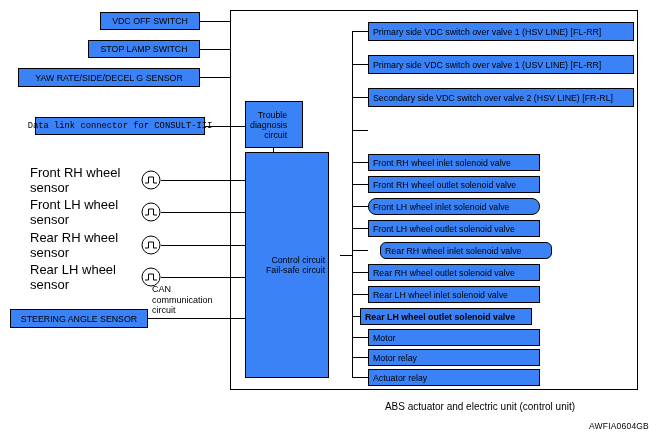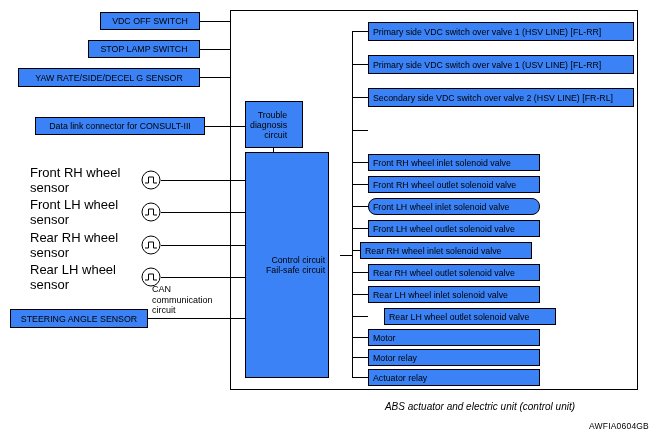--- a/index.html
+++ b/index.html
@@ -20,21 +20,21 @@
   .lbox{text-align:center;padding:0 2px;}
   .out{justify-content:flex-start;padding-left:4px;}
   .ml{white-space:pre-line;}
   .inner{justify-content:flex-start;padding-left:4px;text-align:right;}
   .plain{position:absolute;font-size:9px;line-height:10.5px;}
   .sensor-row{
     position:absolute;display:flex;align-items:center;height:20px;
   }
   .sensor-row .slabel{width:106px;font-size:13px;margin-right:5px;}
   .sensor-row svg{display:block;}
-  .caption{position:absolute;font-size:10px;text-align:center;font-style:italic;}
+  .caption{position:absolute;font-size:10px;text-align:center;}
   .figcode{position:absolute;font-size:8.5px;letter-spacing:.2px;}
 </style>
 </head>
 <body>
 
 <div class="stage">
 
   <svg class="lines" viewBox="0 0 661 441">
     <g>
 
@@ -71,21 +71,21 @@
       <line x1="352" y1="357.5" x2="368" y2="357.5"></line>
       <line x1="352" y1="377.5" x2="368" y2="377.5"></line>
     </g>
   </svg>
 
   <div class="box outer" style="left:230px;top:10px;width:408px;height:380px;"></div>
 
   <div class="box lbox" style="left:100px;top:12px;width:100px;height:18px;">VDC OFF SWITCH</div>
   <div class="box lbox" style="left:88px;top:40px;width:112px;height:18px;">STOP LAMP SWITCH</div>
   <div class="box lbox" style="left:18px;top:68px;width:182px;height:19px;">YAW RATE/SIDE/DECEL G SENSOR</div>
-  <div class="box lbox" style="left:35px;top:117px;width:170px;height:18px;">Data link connector for CONSULT-III</div>
+  <div class="box lbox" style="left:35px;top:117px;width:170px;height:18px;font-family:Liberation Mono, monospace;">Data link connector for CONSULT-III</div>
   <div class="box lbox" style="left:10px;top:309px;width:138px;height:19px;">STEERING ANGLE SENSOR</div>
 
   <div class="sensor-row" style="left:30px;top:170px;">
     <span class="slabel">Front RH wheel sensor</span>
     <svg width="20" height="20">
       <circle cx="10" cy="10" r="9" fill="#fff" stroke="#000"></circle>
       <path d="M4,13 L7.5,13 L7.5,7 L12.5,7 L12.5,13 L16,13" fill="none" stroke="#000"></path>
     </svg>
   </div>
   <div class="sensor-row" style="left:30px;top:202px;">
@@ -121,24 +121,24 @@
 Fail-safe circuit</div>
 
   <div class="box out" style="left:368px;top:22px;width:266px;height:19px;">Primary side VDC switch over valve 1 (HSV LINE) [FL-RR]</div>
   <div class="box out" style="left:368px;top:55px;width:266px;height:19px;">Primary side VDC switch over valve 1 (USV LINE) [FL-RR]</div>
   <div class="box out" style="left:368px;top:88px;width:266px;height:19px;">Secondary side VDC switch over valve 2 (HSV LINE) [FR-RL]</div>
 
   <div class="box out" style="left:368px;top:176px;width:172px;height:17px;">Front RH wheel outlet solenoid valve</div>
   <div class="box out" style="left:368px;top:154px;width:172px;height:17px;">Front RH wheel inlet solenoid valve</div>
   <div class="box out" style="left:368px;top:198px;width:172px;height:17px;border-radius:8px;">Front LH wheel inlet solenoid valve</div>
   <div class="box out" style="left:368px;top:220px;width:172px;height:17px;">Front LH wheel outlet solenoid valve</div>
-  <div class="box out" style="left:360px;top:242px;width:172px;height:17px;">Rear RH wheel inlet solenoid valve</div>
+  <div class="box out" style="left:380px;top:242px;width:172px;height:17px;border-radius:6px;">Rear RH wheel inlet solenoid valve</div>
   <div class="box out" style="left:368px;top:264px;width:172px;height:17px;">Rear RH wheel outlet solenoid valve</div>
   <div class="box out" style="left:368px;top:286px;width:172px;height:17px;">Rear LH wheel inlet solenoid valve</div>
-  <div class="box out" style="left:384px;top:308px;width:172px;height:17px;">Rear LH wheel outlet solenoid valve</div>
+  <div class="box out" style="left:360px;top:308px;width:172px;height:17px;font-weight:bold;">Rear LH wheel outlet solenoid valve</div>
   <div class="box out" style="left:368px;top:329px;width:172px;height:17px;">Motor</div>
   <div class="box out" style="left:368px;top:349px;width:172px;height:17px;">Motor relay</div>
   <div class="box out" style="left:368px;top:369px;width:172px;height:17px;">Actuator relay</div>
 
   <div class="caption" style="left:330px;top:401px;width:300px;">ABS actuator and electric unit (control unit)</div>
   <div class="figcode" style="right:12px;top:421px;">AWFIA0604GB</div>
 
 </div>
 
 </body></html>

